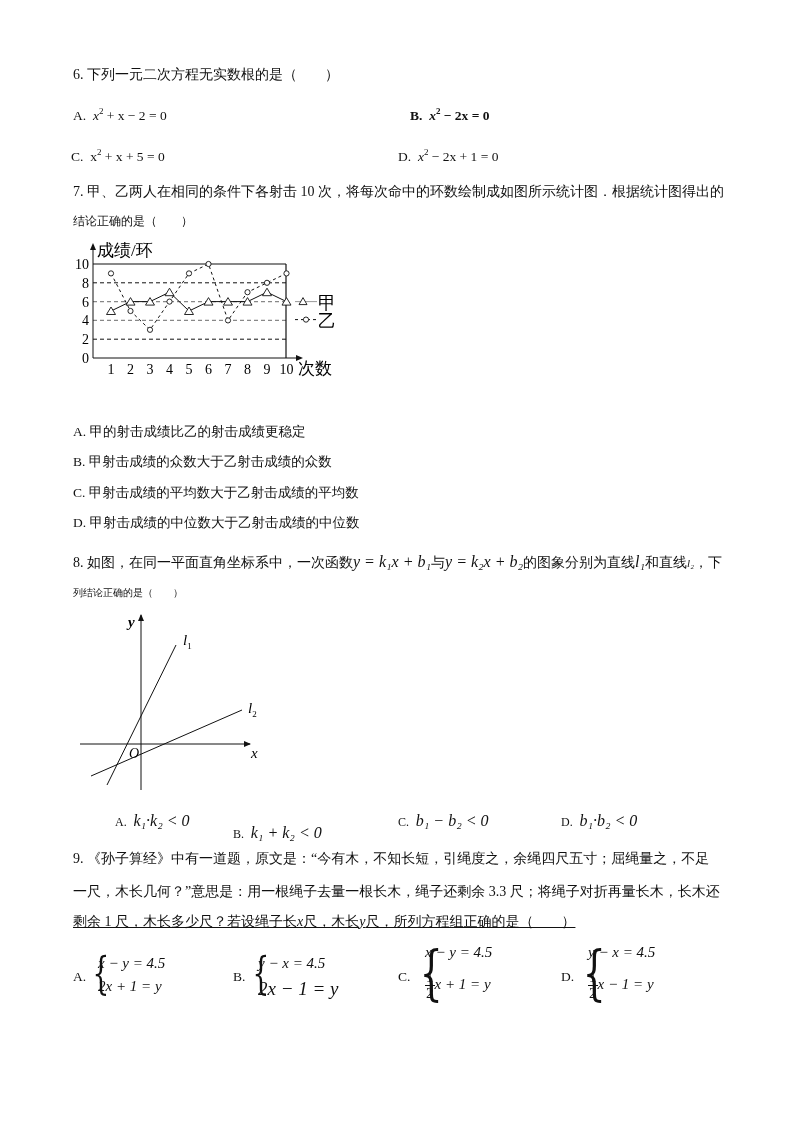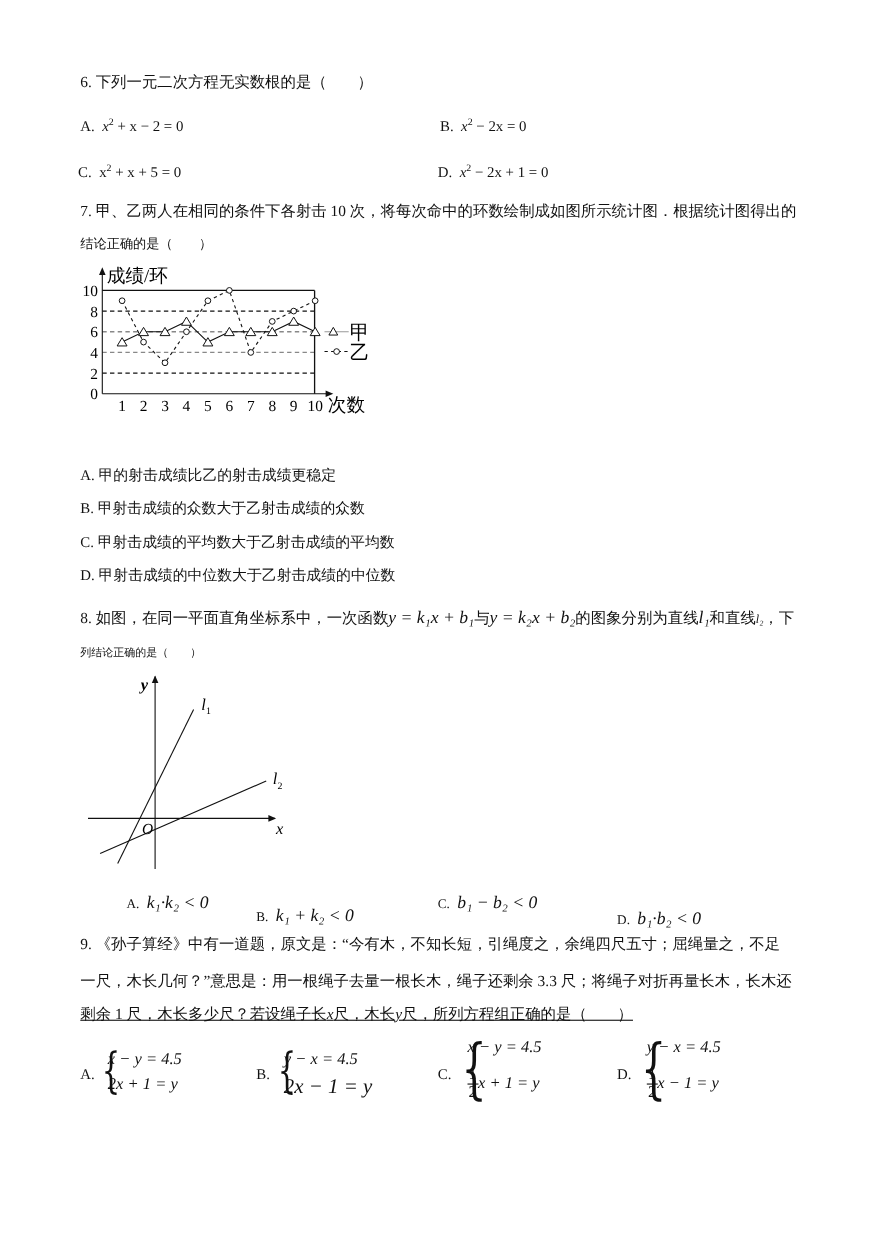--- a/index.html
+++ b/index.html
@@ -19,21 +19,21 @@
 <body>
 
 <div class="abs" style="left:73px;top:66px;font-size:14px;">
   <span>6.</span>
   <span>下列一元二次方程无实数根的是（　　）</span>
 </div>
 <div class="abs" style="left:73px;top:106px;">
   <span>A.</span>&nbsp;
   <span class="m">x</span><sup>2</sup><span> + x − 2 = 0</span>
 </div>
-<div class="abs" style="left:400px;top:106px;">
+<div class="abs" style="left:410px;top:106px;font-weight:bold;">
   <span>B.</span>&nbsp;
   <span class="m">x</span><sup>2</sup><span> − 2x = 0</span>
 </div>
 <div class="abs" style="left:71px;top:147px;font-family:Liberation Serif, serif;">
   <span>C.</span>&nbsp;
   <span>x</span><sup>2</sup><span> + x + 5 = 0</span>
 </div>
 <div class="abs" style="left:398px;top:147px;">
   <span>D.</span>&nbsp;
   <span class="m">x</span><sup>2</sup><span> − 2x + 1 = 0</span>
@@ -150,21 +150,21 @@
 
 <div class="abs" style="left:73px;top:812px;margin-left:42px;">
   <span style="font-size:12px">A.</span>&nbsp;&nbsp;<span class="m" style="font-size:16px">k₁·k₂ &lt; 0</span>
 </div>
 <div class="abs" style="left:233px;top:824px;">
   <span style="font-size:12px">B.</span>&nbsp;&nbsp;<span class="m" style="font-size:16px">k₁ + k₂ &lt; 0</span>
 </div>
 <div class="abs" style="left:398px;top:812px;">
   <span style="font-size:12px">C.</span>&nbsp;&nbsp;<span class="m" style="font-size:16px">b₁ − b₂ &lt; 0</span>
 </div>
-<div class="abs" style="left:561px;top:812px;margin-top:15px;">
+<div class="abs" style="left:561px;top:812px;">
   <span style="font-size:12px">D.</span>&nbsp;&nbsp;<span class="m" style="font-size:16px">b₁·b₂ &lt; 0</span>
 </div>
 
 <div class="abs" style="left:73px;top:850px;font-size:14px;">
   <span>9.</span>
   <span>《孙子算经》中有一道题，原文是：“今有木，不知长短，引绳度之，余绳四尺五寸；屈绳量之，不足</span>
 </div>
 <div class="abs" style="left:73px;top:883px;font-size:14px;">一尺，木长几何？”意思是：用一根绳子去量一根长木，绳子还剩余 3.3 尺；将绳子对折再量长木，长木还</div>
 <div class="abs" style="left:73px;top:913px;font-size:14px;text-decoration:underline;">
   <span>剩余 1 尺，木长多少尺？若设绳子长</span><span class="m">x</span><span>尺，木长</span><span class="m">y</span><span>尺，所列方程组正确的是（　　）</span>

